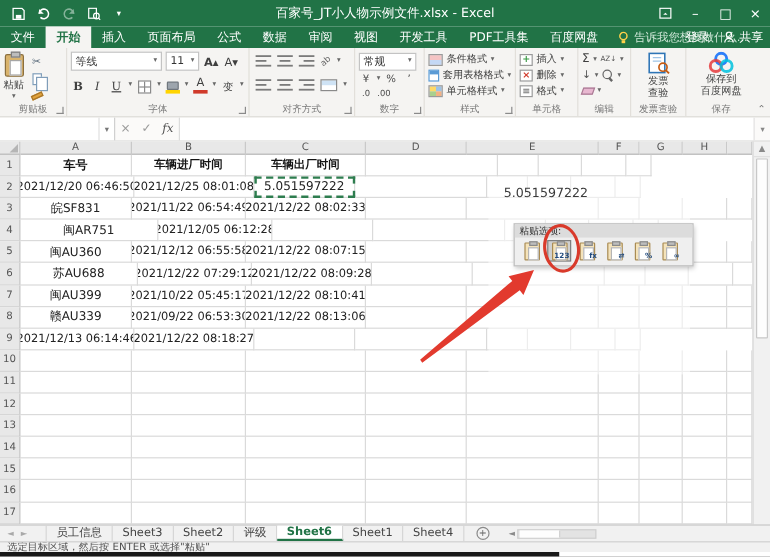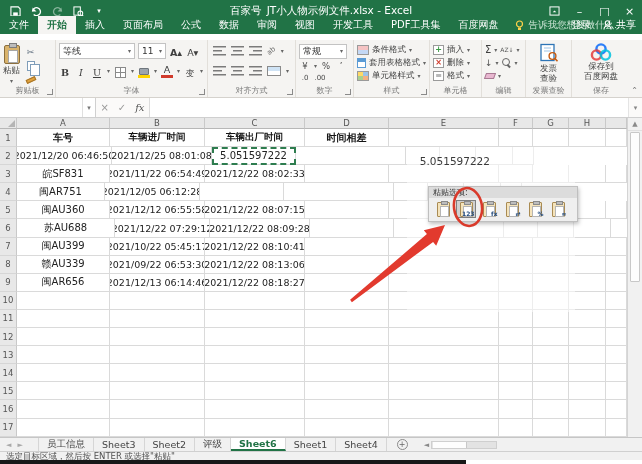--- a/index.html
+++ b/index.html
@@ -11,21 +11,21 @@
   .titlebar{position:absolute;top:0;left:0;right:0;height:22px;background:#217346;display:flex;align-items:center;color:#fff;}
   .qat{display:flex;align-items:center;gap:7px;padding-left:8px;}
   .qat .qi{display:flex;align-items:center;justify-content:center;width:14px;height:14px;}
   .qat svg{display:block}
   .dim{opacity:.45}
   .wtitle{position:absolute;left:0;right:0;text-align:center;font-size:10.5px;color:#fff;pointer-events:none;}
   .winctl{position:absolute;right:0;top:0;height:22px;display:flex;align-items:center;}
   .winctl span{width:25px;height:22px;display:flex;align-items:center;justify-content:center;font-size:11px;color:#fff;}
 
   
-  .ribbontabs{position:absolute;top:16px;left:0;right:0;height:18px;background:#217346;display:flex;align-items:stretch;font-size:10px;}
+  .ribbontabs{position:absolute;top:22px;left:0;right:0;height:18px;background:#217346;display:flex;align-items:stretch;font-size:10px;}
   .rtab{display:flex;align-items:center;padding:0 9px;color:#fff;cursor:pointer;}
   .rtab.active{background:#f5f4f2;color:#217346;font-weight:bold;}
   .tellme{display:flex;align-items:center;gap:4px;color:#cfe7d8;padding:0 8px;font-size:9.5px;}
   .acct{position:absolute;right:6px;top:0;height:18px;display:flex;align-items:center;gap:12px;color:#fff;font-size:10px;}
   .acct .share{display:flex;align-items:center;gap:4px;}
 
   
   .ribbon{position:absolute;top:40px;left:0;right:0;height:58px;background:#f5f4f2;border-bottom:1px solid #d5d2cd;display:flex;}
   .rgroup{position:relative;height:100%;border-right:1px solid #e2dfda;padding:3px 3px 12px;flex:none;}
   .rglabel{position:absolute;bottom:1px;left:0;right:0;text-align:center;font-size:8px;color:#7b7b7b;white-space:nowrap;}
@@ -433,21 +433,20 @@
         <div class="ch" style="width: 34px;">F</div>
         <div class="ch" style="width: 36px;">G</div>
         <div class="ch" style="width: 37px;">H</div>
         <div class="ch" style="width: 21px;"></div>
       </div>
       <div class="grow">
         <div class="rh">1</div>
         <div class="gc hcell" style="width: 93px;">车号</div>
         <div class="gc hcell tcell" style="width: 95px;">车辆进厂时间</div>
         <div class="gc hcell tcell" style="width: 100px;">车辆出厂时间</div>
-        <div class="gc hcell" style="width: 84px;">时间相差</div>
         <div class="gc" style="width: 110px;"></div>
         <div class="gc" style="width: 34px;"></div>
         <div class="gc" style="width: 36px;"></div>
         <div class="gc" style="width: 37px;"></div>
         <div class="gc" style="width: 21px;"></div>
       </div>
       <div class="grow">
         <div class="rh">2</div>
         <div class="gc tcell" style="width: 95px;">2021/12/20 06:46:50</div>
         <div class="gc tcell" style="width: 100px;">2021/12/25 08:01:08</div>
@@ -465,21 +464,21 @@
         <div class="gc tcell" style="width: 100px;">2021/12/22 08:02:33</div>
         <div class="gc" style="width: 84px;"></div>
         <div class="gc" style="width: 110px;"></div>
         <div class="gc" style="width: 34px;"></div>
         <div class="gc" style="width: 36px;"></div>
         <div class="gc" style="width: 37px;"></div>
         <div class="gc" style="width: 21px;"></div>
       </div>
       <div class="grow">
         <div class="rh">4</div>
-        <div class="gc" style="width: 88px;">闽AR751</div>
+        <div class="gc" style="width: 115px;">闽AR751</div>
         <div class="gc tcell" style="width: 95px;">2021/12/05 06:12:28</div>
         <div class="gc" style="width: 84px;"></div>
         <div class="gc" style="width: 110px;"></div>
         <div class="gc" style="width: 34px;"></div>
         <div class="gc" style="width: 36px;"></div>
         <div class="gc" style="width: 37px;"></div>
         <div class="gc" style="width: 21px;"></div>
       </div>
       <div class="grow">
         <div class="rh">5</div>
@@ -524,21 +523,20 @@
         <div class="gc tcell" style="width: 100px;">2021/12/22 08:13:06</div>
         <div class="gc" style="width: 84px;"></div>
         <div class="gc" style="width: 110px;"></div>
         <div class="gc" style="width: 34px;"></div>
         <div class="gc" style="width: 36px;"></div>
         <div class="gc" style="width: 37px;"></div>
         <div class="gc" style="width: 21px;"></div>
       </div>
       <div class="grow">
         <div class="rh">9</div>
-        <div class="gc" style="width: 93px;">闽AR656</div>
         <div class="gc tcell" style="width: 95px;">2021/12/13 06:14:46</div>
         <div class="gc tcell" style="width: 100px;">2021/12/22 08:18:27</div>
         <div class="gc" style="width: 84px;"></div>
         <div class="gc" style="width: 110px;"></div>
         <div class="gc" style="width: 34px;"></div>
         <div class="gc" style="width: 36px;"></div>
         <div class="gc" style="width: 37px;"></div>
         <div class="gc" style="width: 21px;"></div>
       </div>
       <div class="grow">

